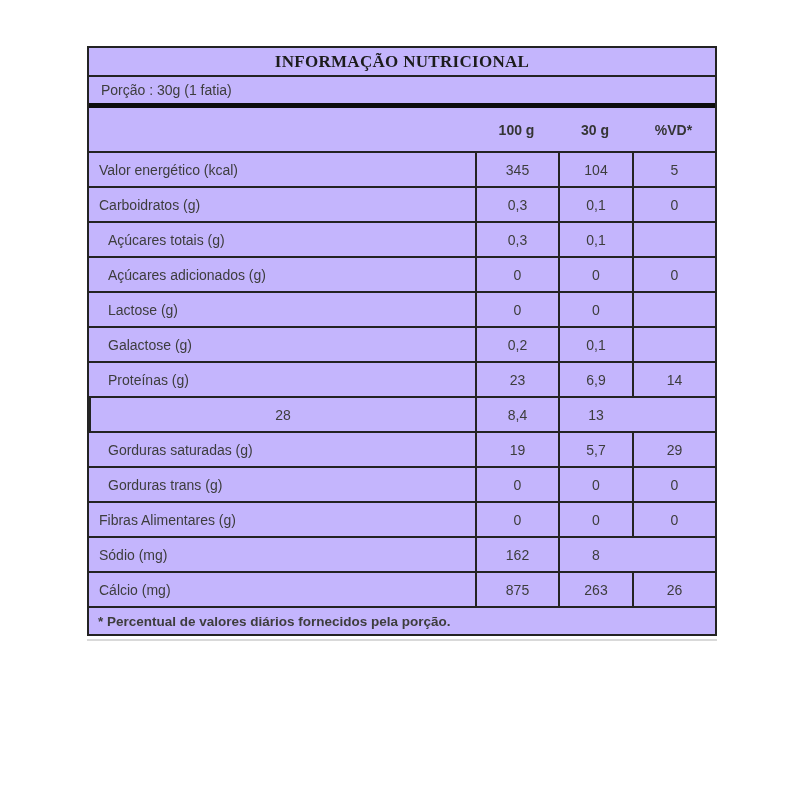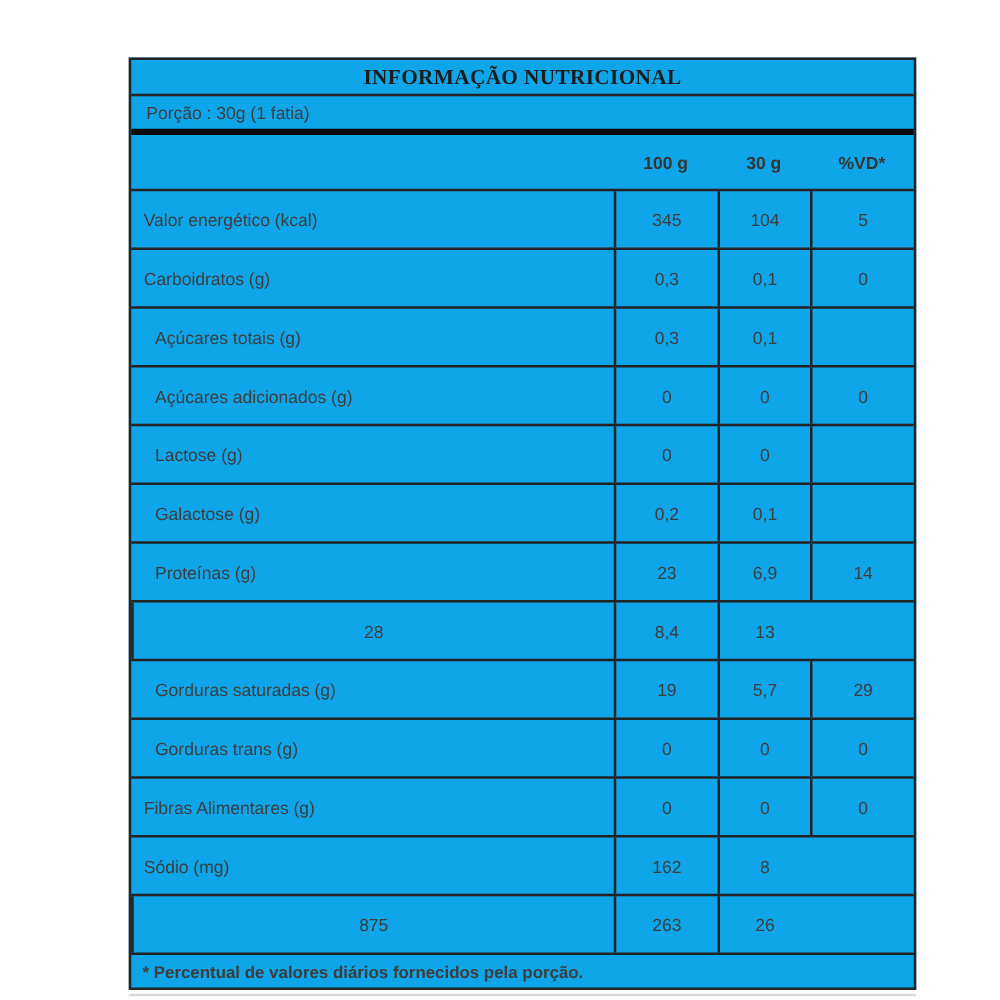--- a/index.html
+++ b/index.html
@@ -5,24 +5,24 @@
   * { box-sizing: border-box; margin: 0; padding: 0; }
   html, body {
     width: 800px; height: 800px;
     background: #ffffff;
     font-family: "Liberation Sans", sans-serif;
     color: #3d3d3d;
     overflow: hidden;
   }
   .ntable {
     position: absolute;
-    left: 103px; top: 46px;
+    left: 87px; top: 46px;
     width: 630px;
     border: 2px solid #232323;
-    background: #0ea5e9;
+    background: #c4b5fd;
   }
   
   .ntable::after {
     content: "";
     position: absolute;
     left: -2px; right: -2px; bottom: -7px;
     height: 2px;
     background: #d9d9d9;
   }
   .title-row {
@@ -50,21 +50,21 @@
     height: 45px;
     border-bottom: 2px solid #232323;
   }
   .header-row .hcell {
     display: flex; align-items: center; justify-content: center;
     font-weight: bold;
     font-size: 14px;
     color: #353535;
   }
   .data-row {
-    height: 47px;
+    height: 35px;
     border-bottom: 2px solid #232323;
   }
   .cell {
     display: flex; align-items: center;
     font-size: 14px;
     color: #3d3d3d;
     overflow: hidden;
   }
   .cell.label { padding-left: 10px; }
   .cell.label.indent { padding-left: 19px; }
@@ -161,20 +161,21 @@
         <div class="cell val">0</div>
         <div class="cell val">0</div>
         <div class="cell val">0</div>
       </div>
       <div class="grid-row data-row">
         <div class="cell label">Sódio (mg)</div>
         <div class="cell val">162</div>
         <div class="cell val">8</div>
       </div>
       <div class="grid-row data-row">
+        <div class="cell label">Cálcio (mg)</div>
         <div class="cell val">875</div>
         <div class="cell val">263</div>
         <div class="cell val">26</div>
       </div>
     </div>
 
   <div class="footer-row">* Percentual de valores diários fornecidos pela porção.</div>
 
 </div>
 

